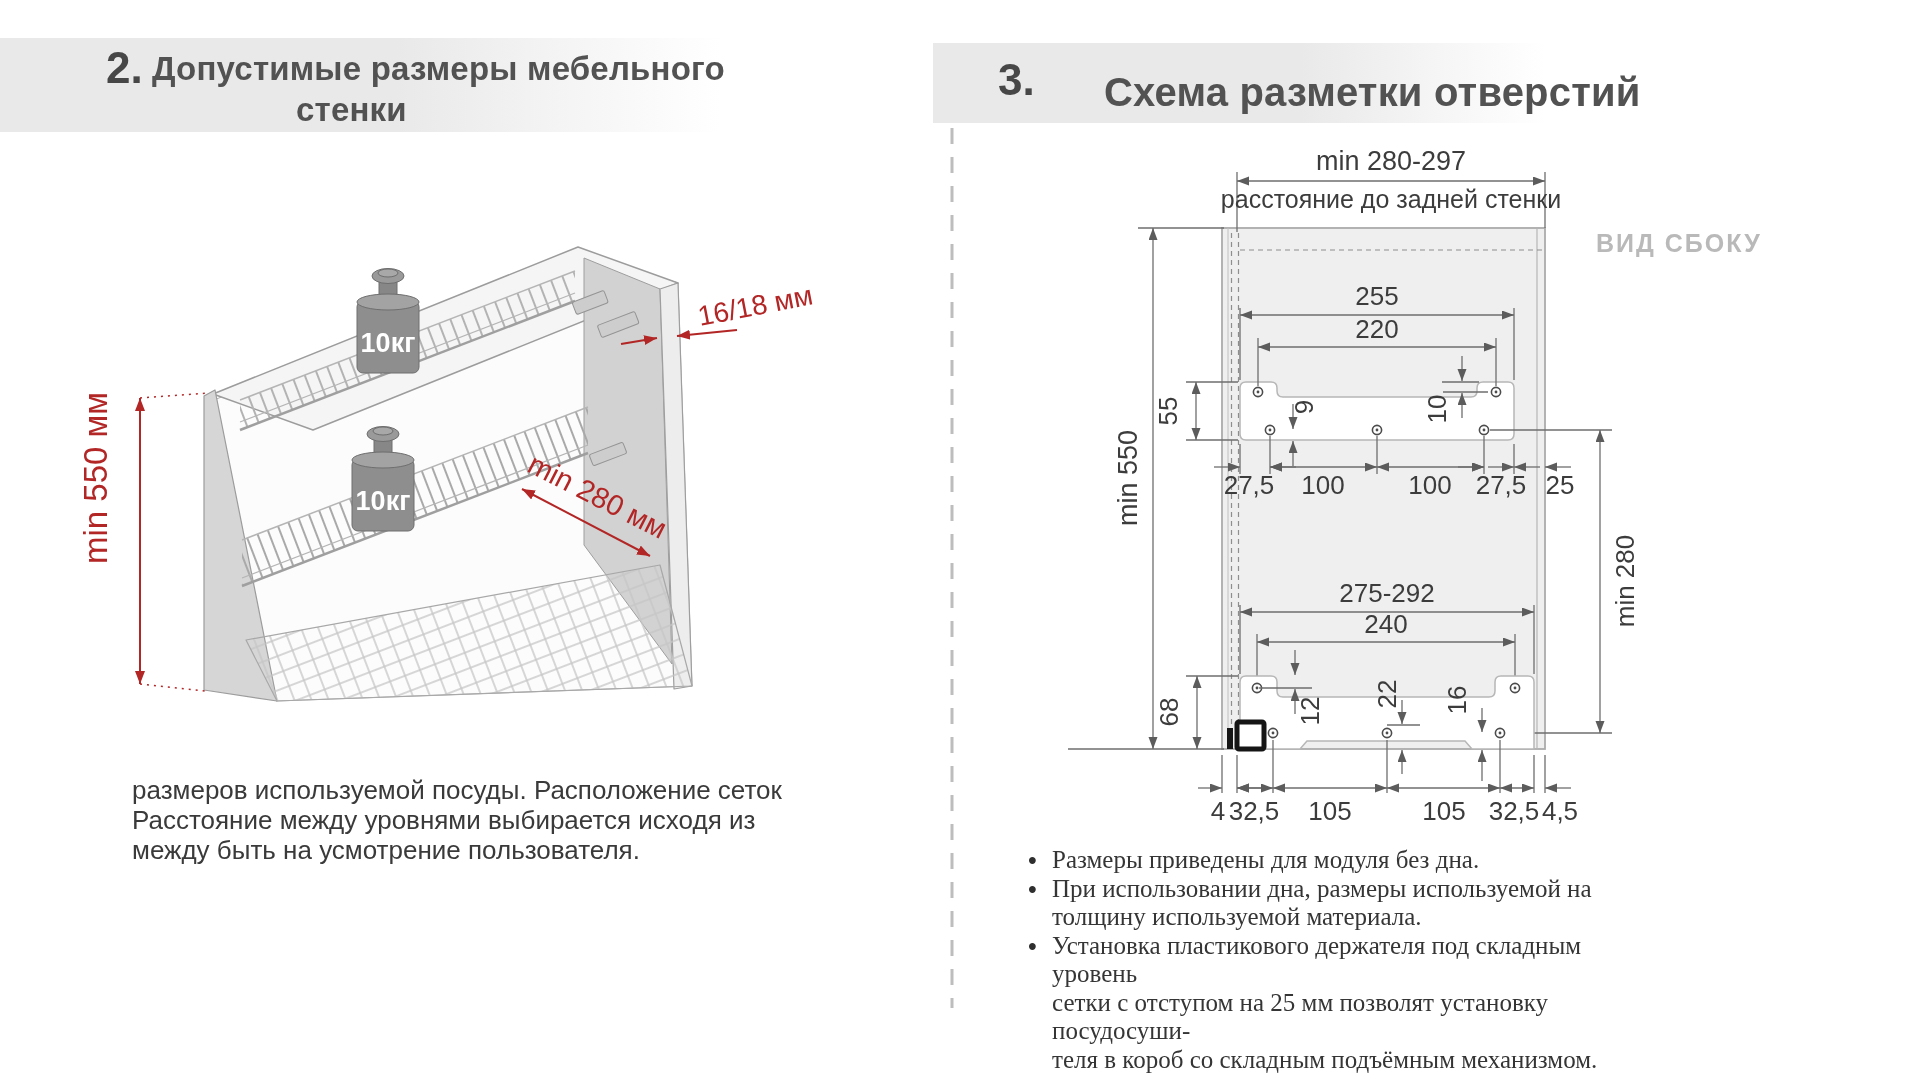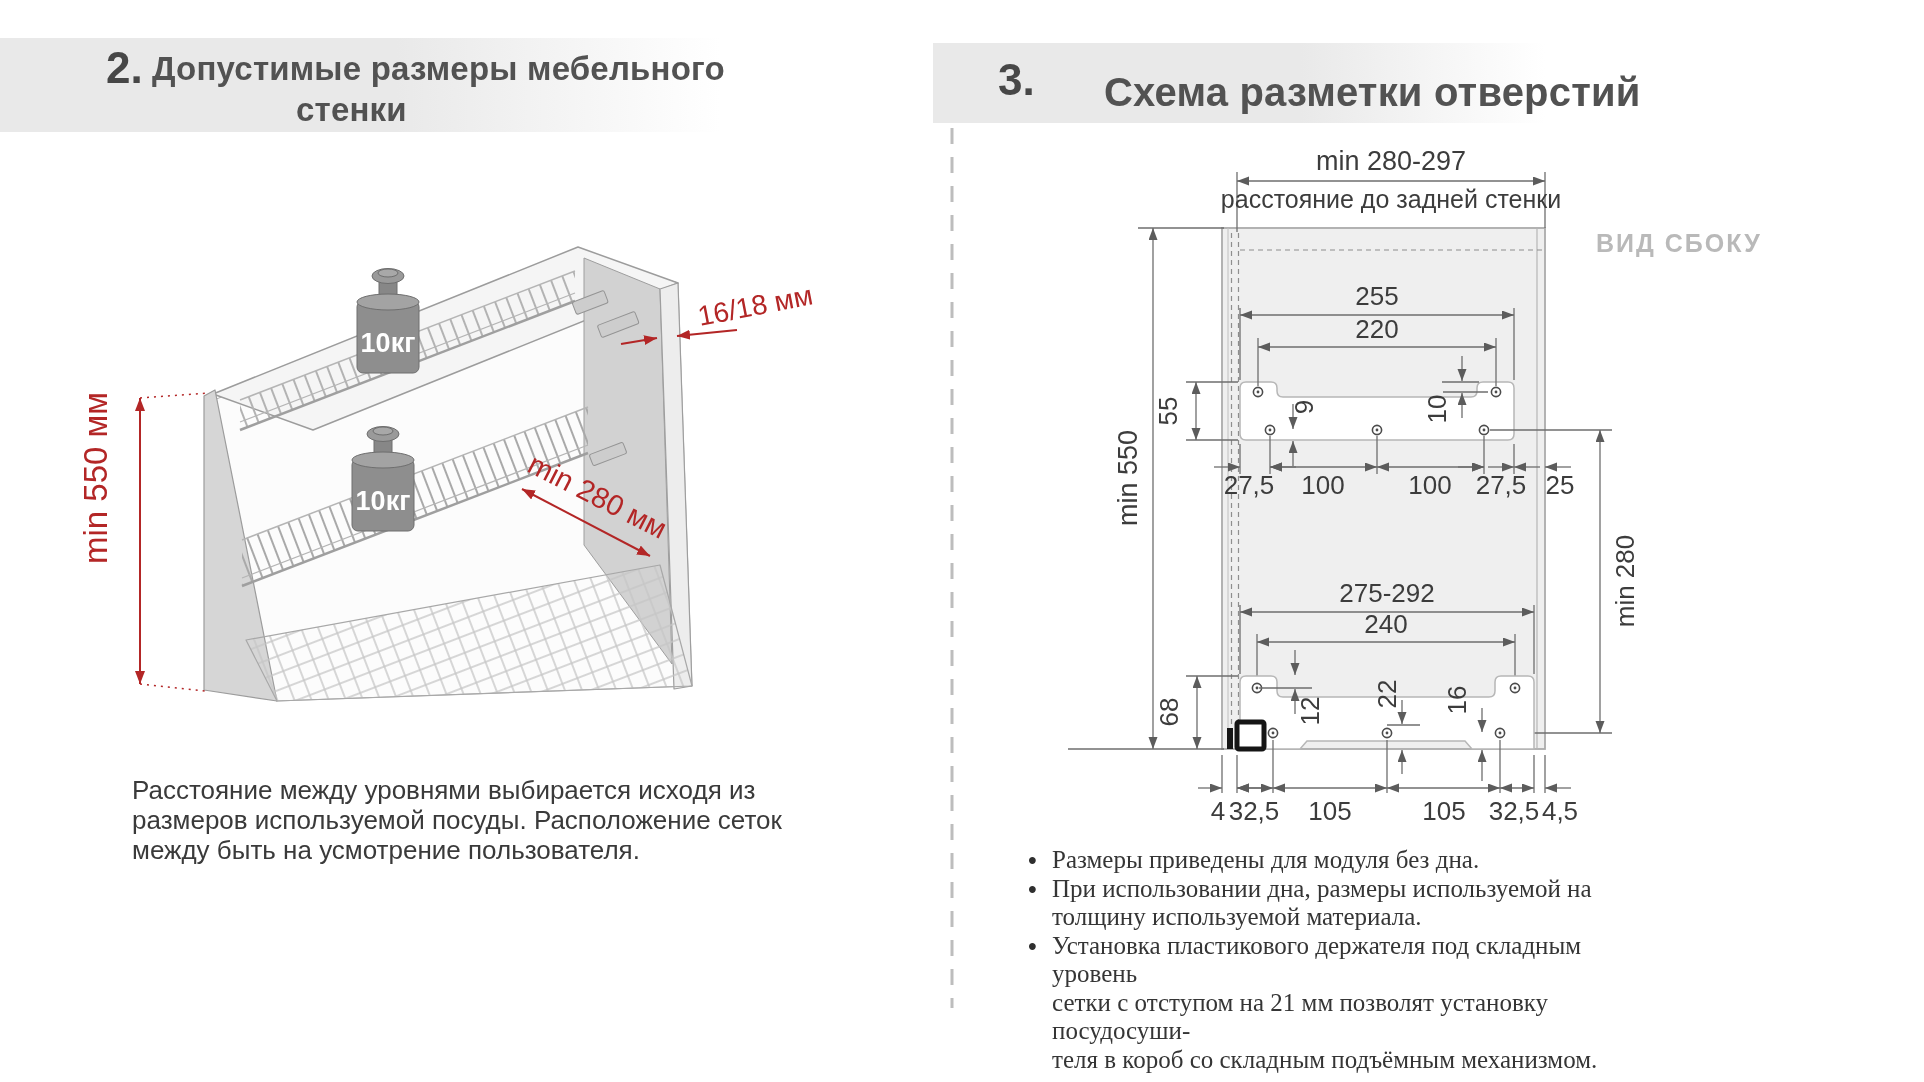--- a/index.html
+++ b/index.html
@@ -303,22 +303,22 @@
       <text x="1218" y="820" text-anchor="middle">4</text>
       <text x="1254" y="820" text-anchor="middle">32,5</text>
       <text x="1330" y="820" text-anchor="middle">105</text>
       <text x="1444" y="820" text-anchor="middle">105</text>
       <text x="1514" y="820" text-anchor="middle">32,5</text>
       <text x="1560" y="820" text-anchor="middle">4,5</text>
     </g>
   </svg>
 
   <div class="abs note">
+    <div>размеров используемой посуды. Расположение сеток</div>
     <div>Расстояние между уровнями выбирается исходя из</div>
-    <div>размеров используемой посуды. Расположение сеток</div>
     <div>между быть на усмотрение пользователя.</div>
   </div>
 
   <div class="abs bullets">
     <div class="bullet-item">
       <span class="bdot">•</span>
       <span class="blines">
           <span class="bl">Размеры приведены для модуля без дна.</span>
         </span>
     </div>
@@ -326,19 +326,19 @@
       <span class="bdot">•</span>
       <span class="blines">
         <span class="bl">При использовании дна, размеры используемой на</span>
         <span class="bl">толщину используемой материала.</span>
       </span>
     </div>
     <div class="bullet-item">
       <span class="bdot">•</span>
       <span class="blines">
         <span class="bl">Установка пластикового держателя под складным уровень</span>
-        <span class="bl">сетки с отступом на 21 мм позволят установку посудосуши-</span>
+        <span class="bl">сетки с отступом на 25 мм позволят установку посудосуши-</span>
         <span class="bl">теля в короб со складным подъёмным механизмом.</span>
       </span>
     </div>
   </div>
 
 </div>
 
 </body></html>

